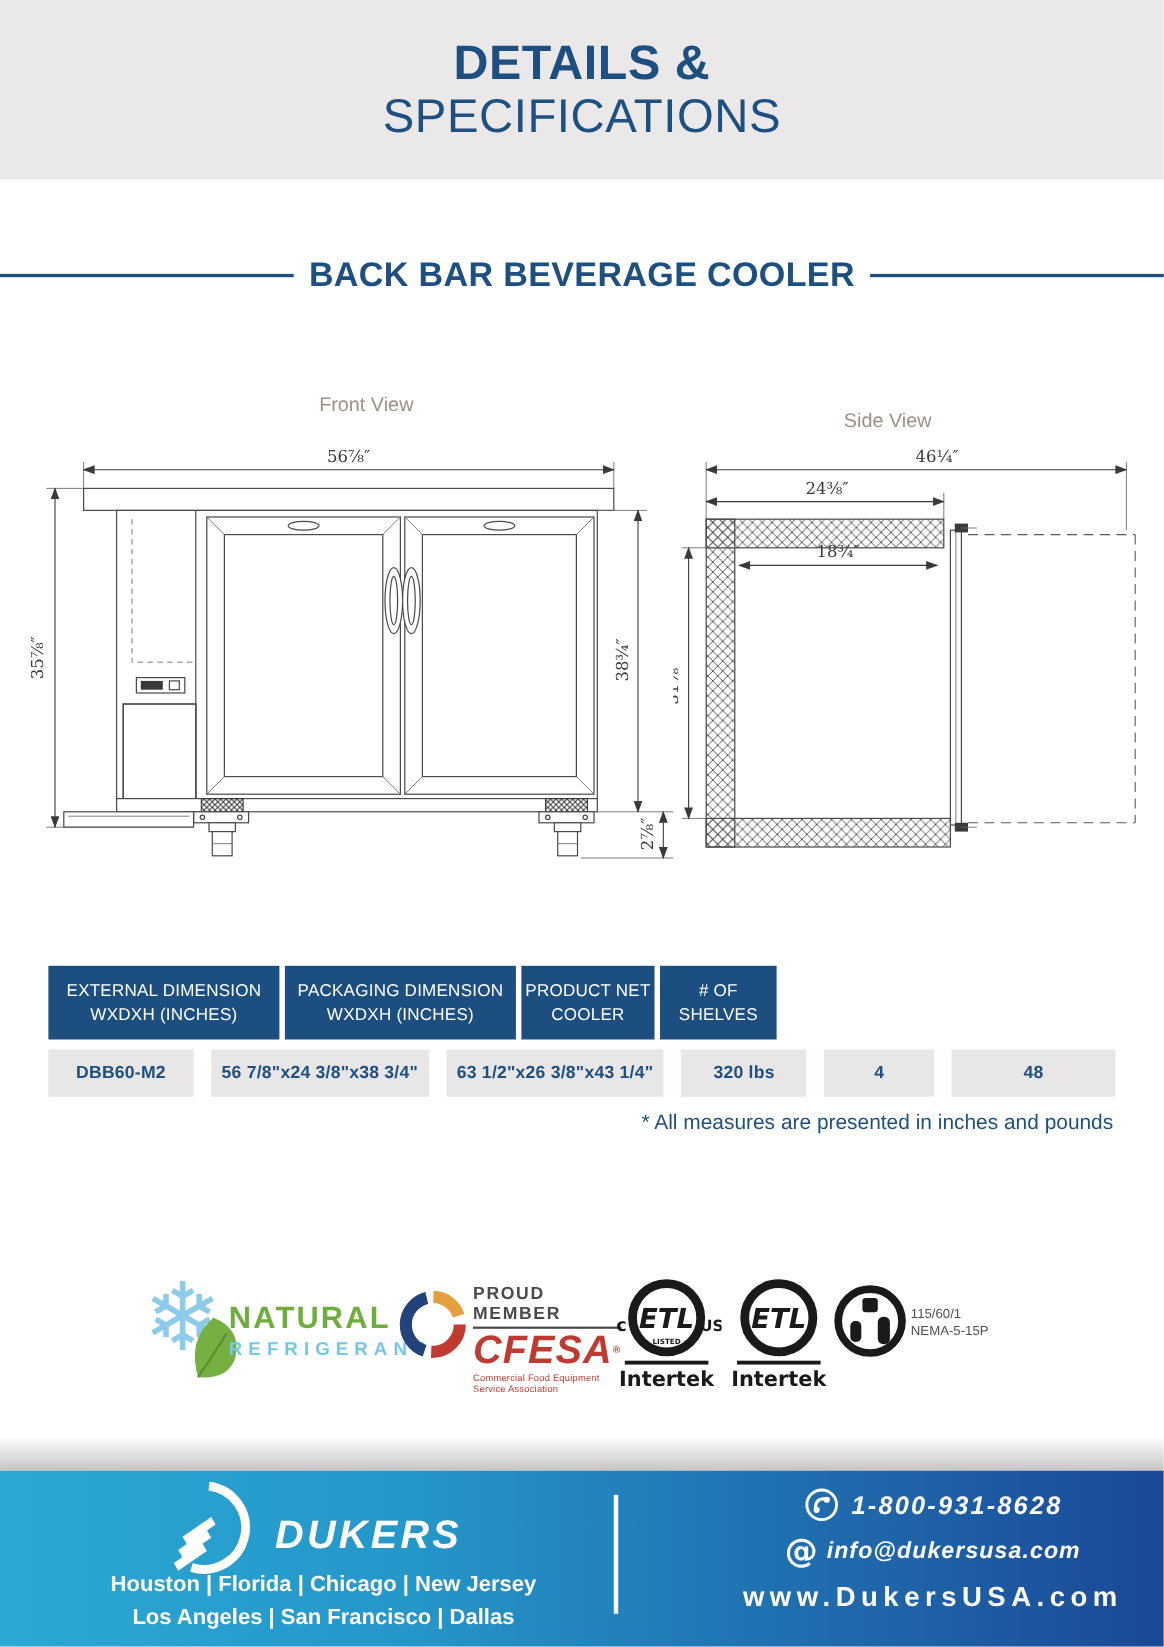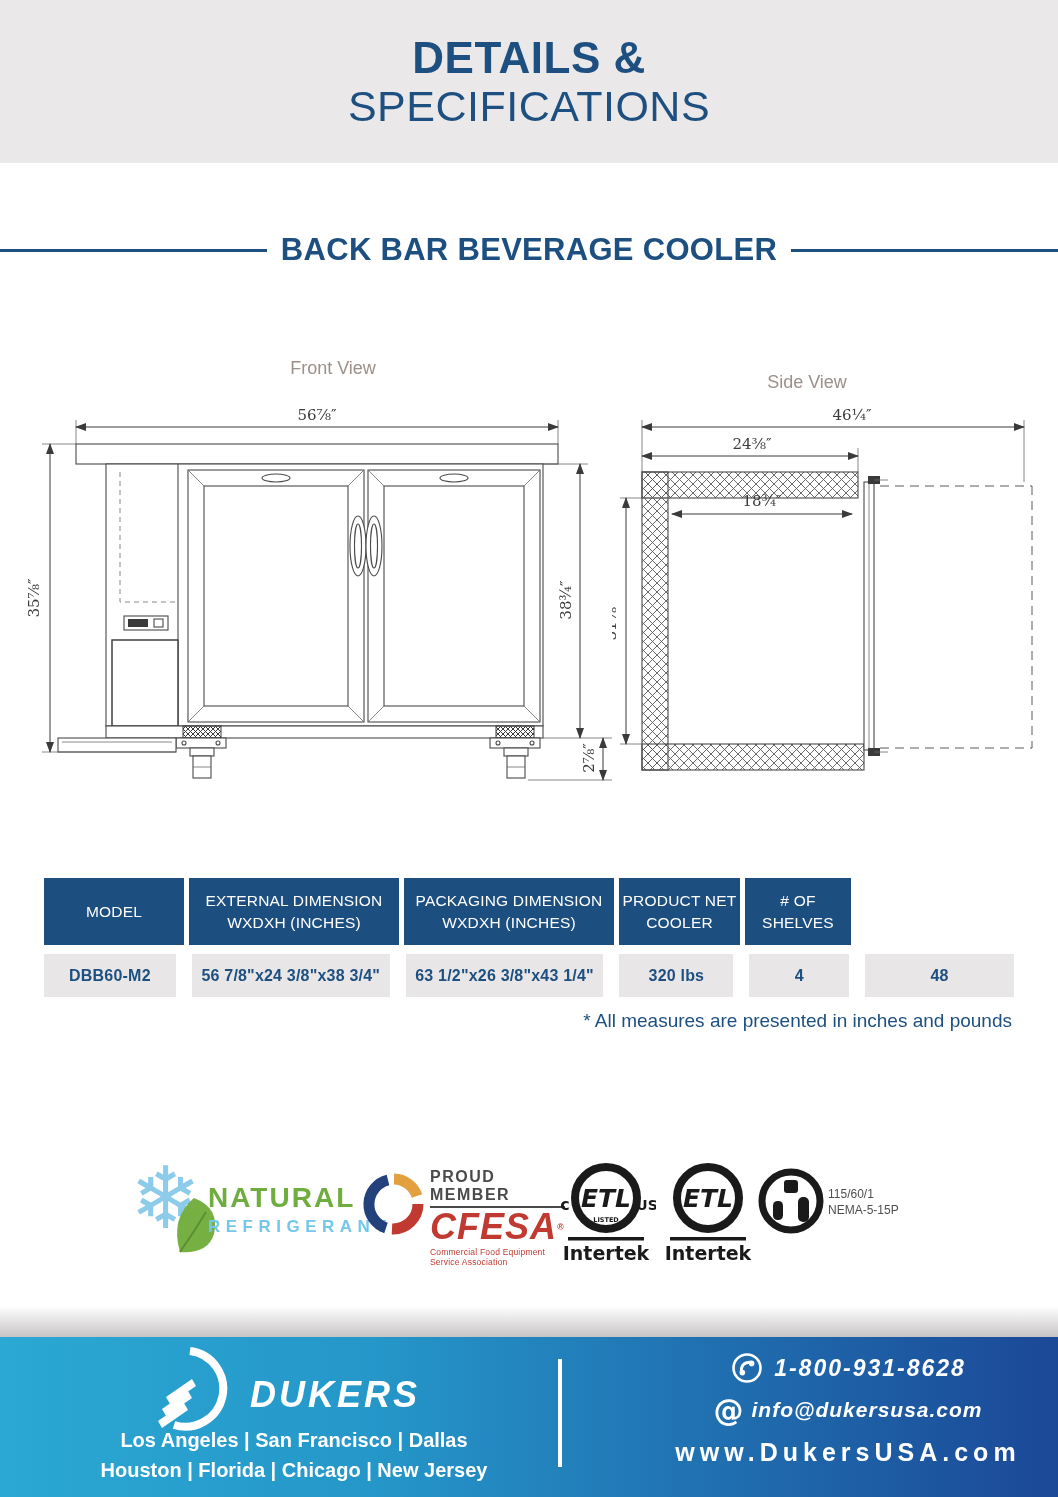--- a/index.html
+++ b/index.html
@@ -214,24 +214,20 @@
   <line class="thin" x1="262" y1="86" x2="276" y2="86"></line>
   <line class="thin" x1="262" y1="358" x2="276" y2="358"></line>
 
   <line class="dash" x1="268" y1="92" x2="420" y2="92"></line>
   <line class="dash" x1="268" y1="354" x2="420" y2="354"></line>
   <line class="dash" x1="420" y1="92" x2="420" y2="354"></line>
 </svg>
 
 <div class="abs spec-table">
   <div class="t-head">
-    <div class="t-hcell c1">
-      <span>MODEL</span>
-      <span></span>
-    </div>
     <div class="t-hcell c2">
       <span>EXTERNAL DIMENSION</span>
       <span>WXDXH (INCHES)</span>
     </div>
     <div class="t-hcell c3">
       <span>PACKAGING DIMENSION</span>
       <span>WXDXH (INCHES)</span>
     </div>
     <div class="t-hcell c4">
       <span>PRODUCT NET</span>
@@ -312,22 +308,22 @@
   <div class="logo-row">
     <svg width="92" height="86">
       <path d="M26 80 A38 38 0 1 0 42 6" stroke="#ffffff" stroke-width="8" fill="none"></path>
       <polygon points="18,52 44,34 48,41 22,59" fill="#ffffff"></polygon>
       <polygon points="14,64 40,46 44,53 18,71" fill="#ffffff"></polygon>
       <polygon points="10,76 36,58 40,65 14,83" fill="#ffffff"></polygon>
     </svg>
     <span class="brand">DUKERS</span>
   </div>
   <div class="cities">
+    <div>Houston | Florida | Chicago | New Jersey</div>
     <div>Los Angeles | San Francisco | Dallas</div>
-    <div>Houston | Florida | Chicago | New Jersey</div>
   </div>
   <div class="divider"></div>
   <div class="contact">
     <div class="c-row">
       <svg width="34" height="34" viewBox="-17 -17 34 34">
         <circle r="13.5" fill="none" stroke="#ffffff" stroke-width="2.6"></circle>
         <path d="M-5.5 5.5 Q-7 -7 5.5 -5.5" stroke="#ffffff" stroke-width="3" fill="none" stroke-linecap="round"></path>
         <circle cx="-4.6" cy="4.6" r="2.8" fill="#ffffff"></circle>
         <circle cx="4.6" cy="-4.6" r="2.8" fill="#ffffff"></circle>
       </svg>

